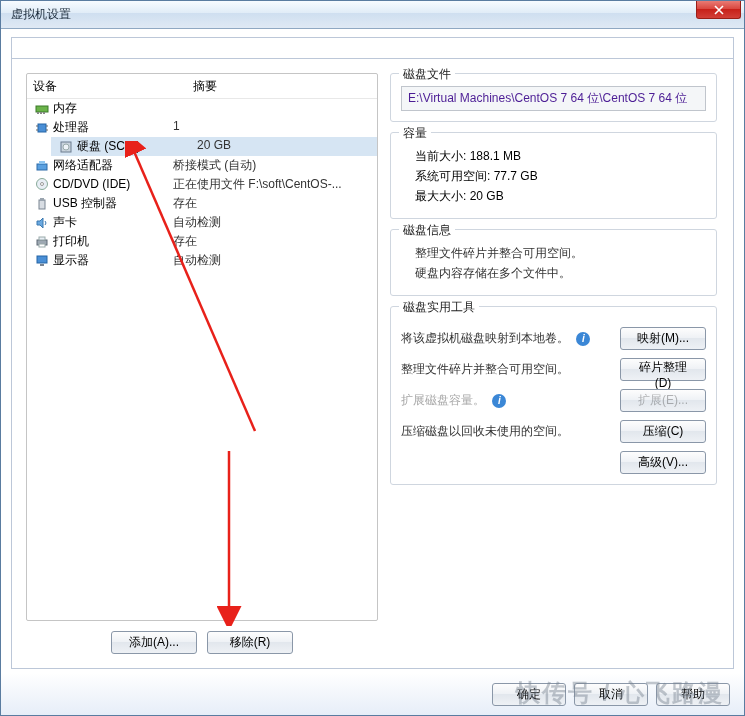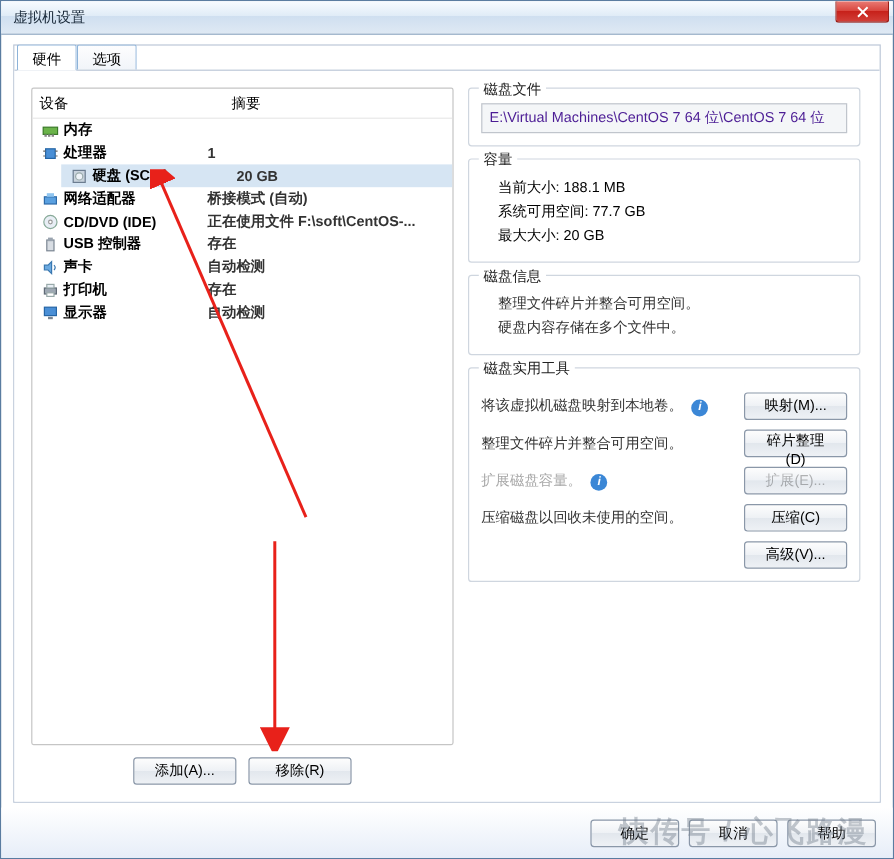--- a/index.html
+++ b/index.html
@@ -80,24 +80,23 @@
     }
     .list-head {
       display: flex; padding: 4px 6px 3px;
       font-size: 12px;
       border-bottom: 1px solid #e8e8e8;
     }
     .col-dev { width: 160px; }
     .col-sum { flex: 1; }
     .list-rows { flex: 1; }
     .row {
-      display: flex; align-items: center;
+      display: flex; align-items: flex-start;
       padding: 1px 6px; height: 19px;
       cursor: pointer;
-      font-weight: bold;
     }
     .row.selected { background: #d6e5f3; margin-left: 24px; }
     .row .icon { width: 17px; height: 16px; margin-right: 3px; display: inline-flex; align-items: center; justify-content: center; }
     .row .dev { width: 140px; display: flex; align-items: center; }
     .row .sum { flex: 1; color: #333; }
     .btns-bottom {
       display: flex; justify-content: center; gap: 10px;
       padding-top: 10px;
     }
     .btn, .btn-big {
@@ -170,24 +169,20 @@
   <div class="titlebar">
     <span class="title">虚拟机设置</span>
     <div class="close-btn">
       <svg viewBox="0 0 10 10">
           <path d="M1 1 L9 9 M9 1 L1 9" stroke="#fff" stroke-width="1.6"></path>
         </svg>
     </div>
   </div>
 
   <div class="content">
-    <div class="tabs">
-      <div class="tab active">硬件</div>
-      <div class="tab">选项</div>
-    </div>
 
     <div class="tab-body">
 
       <div class="left-panel">
         <div class="device-list">
           <div class="list-head">
             <div class="col-dev">设备</div>
             <div class="col-sum">摘要</div>
           </div>
           <div class="list-rows" id="device-rows">

